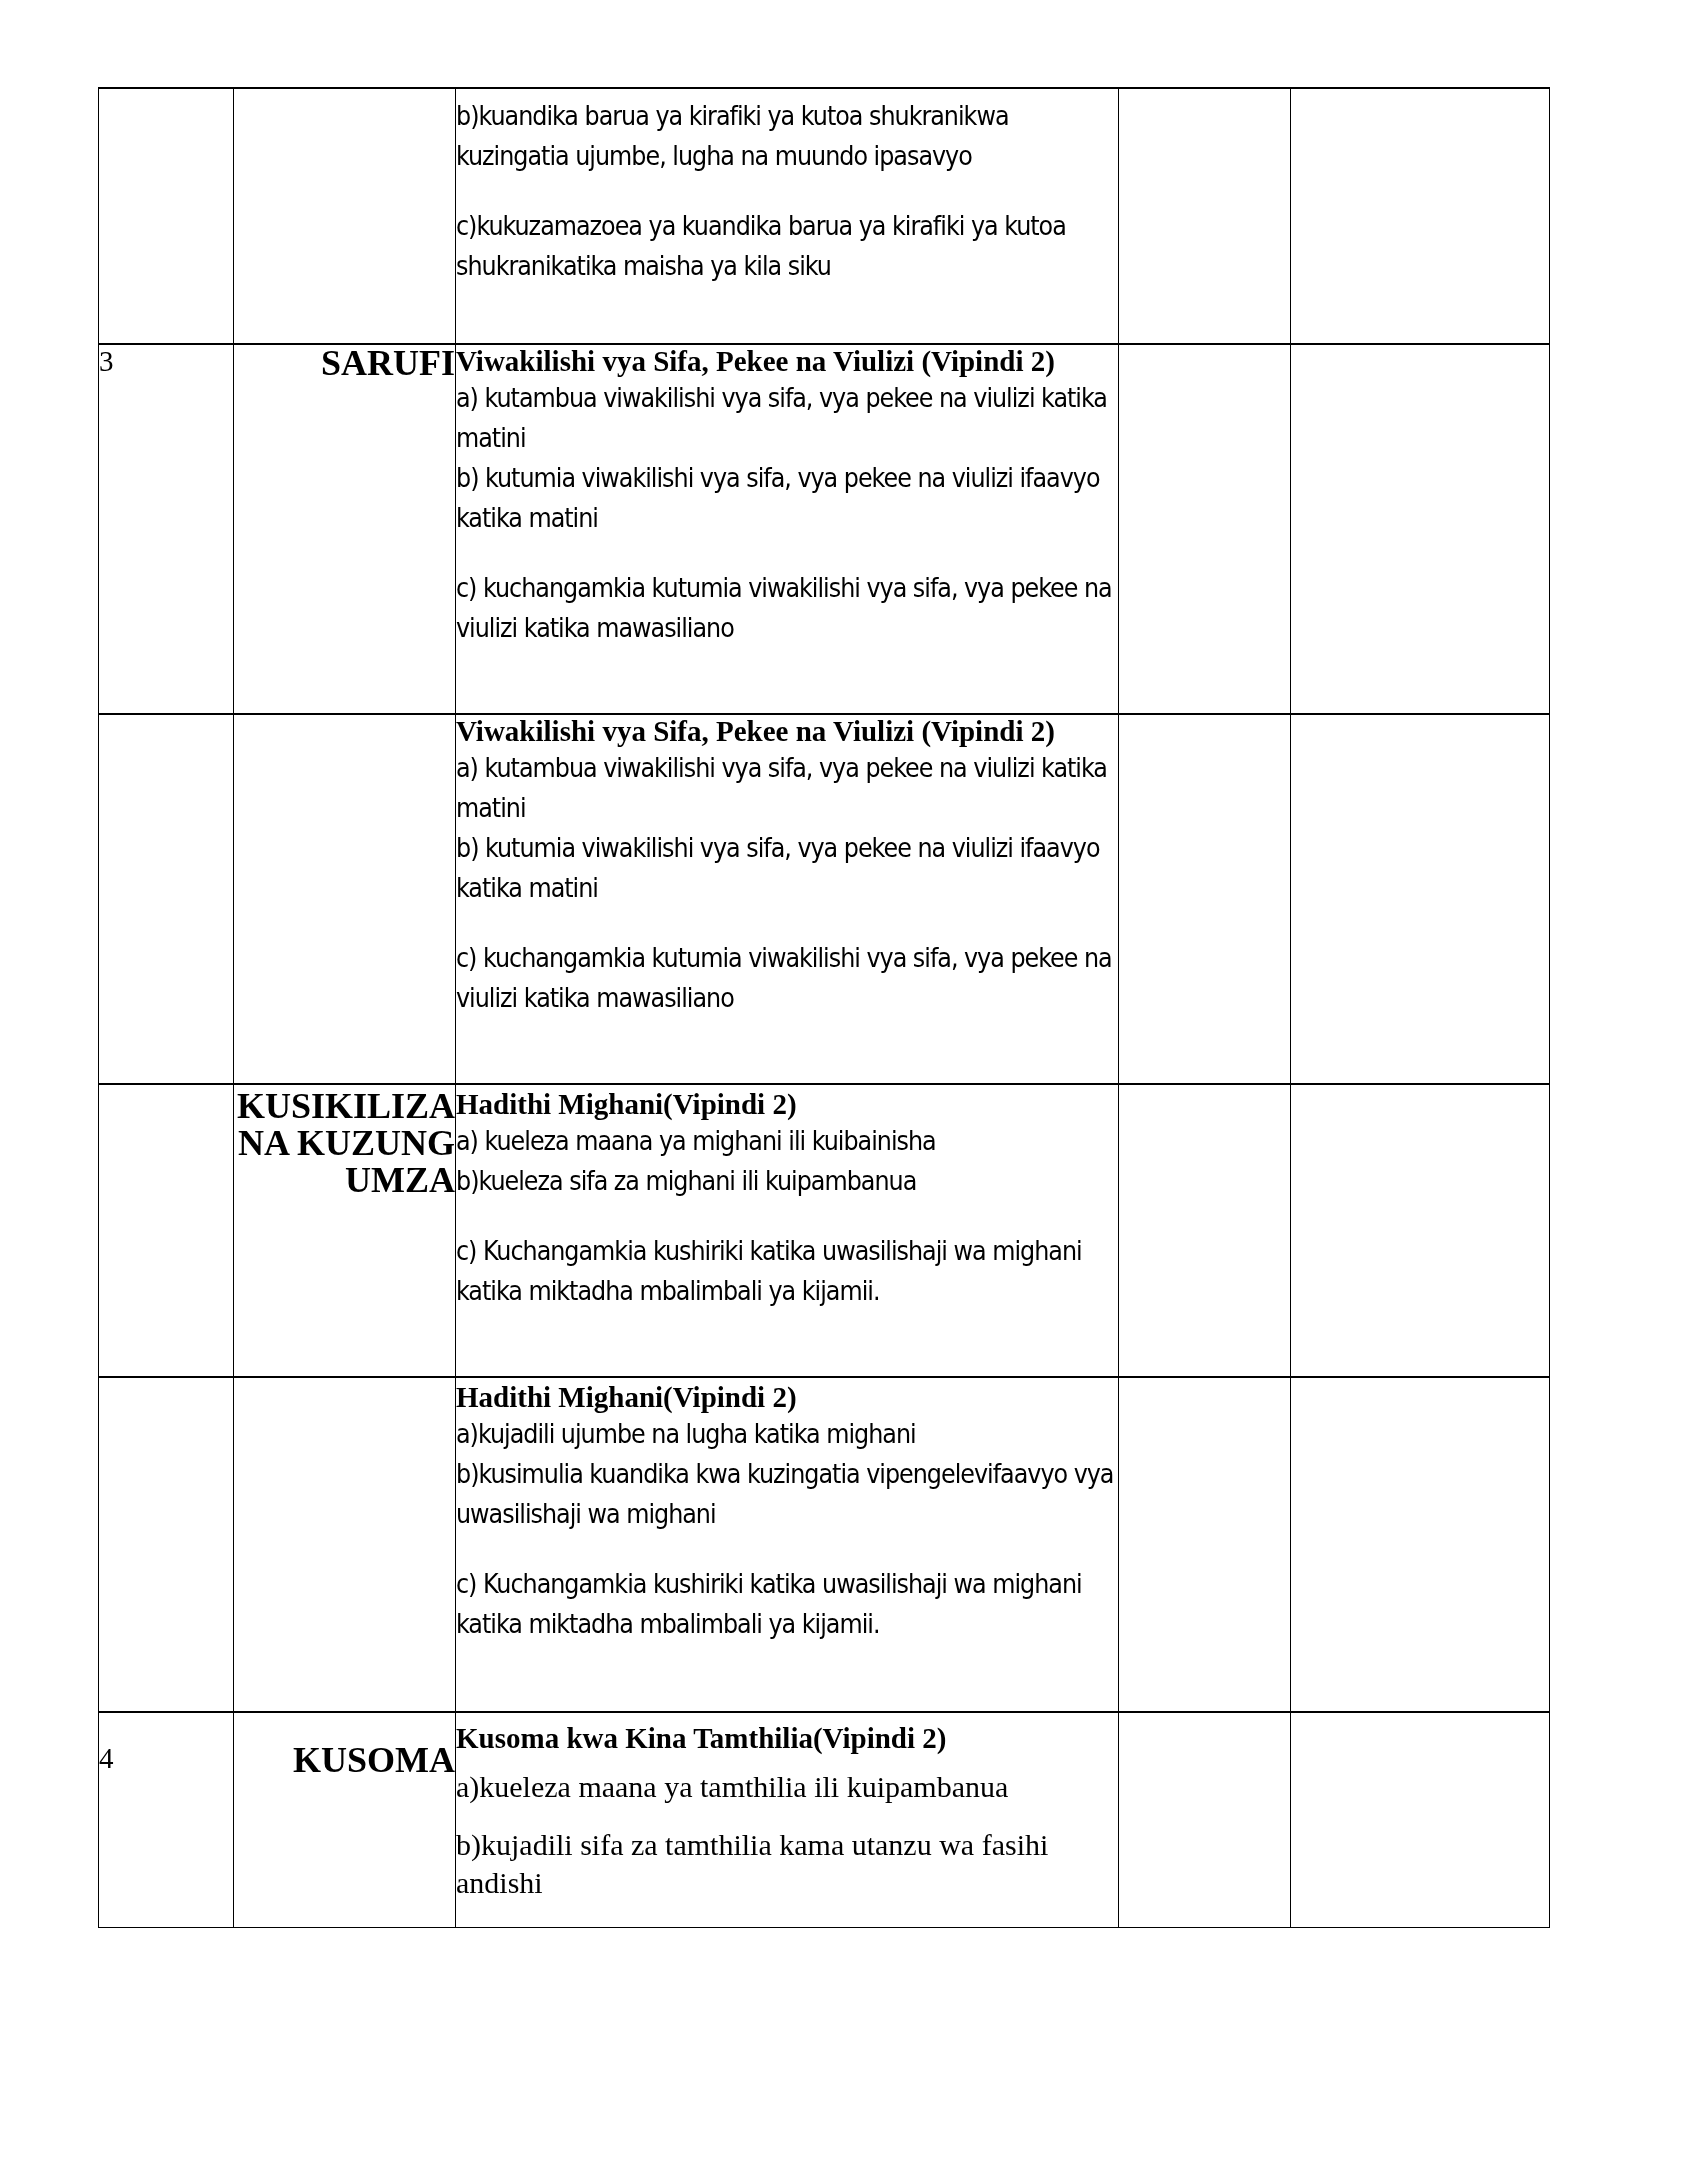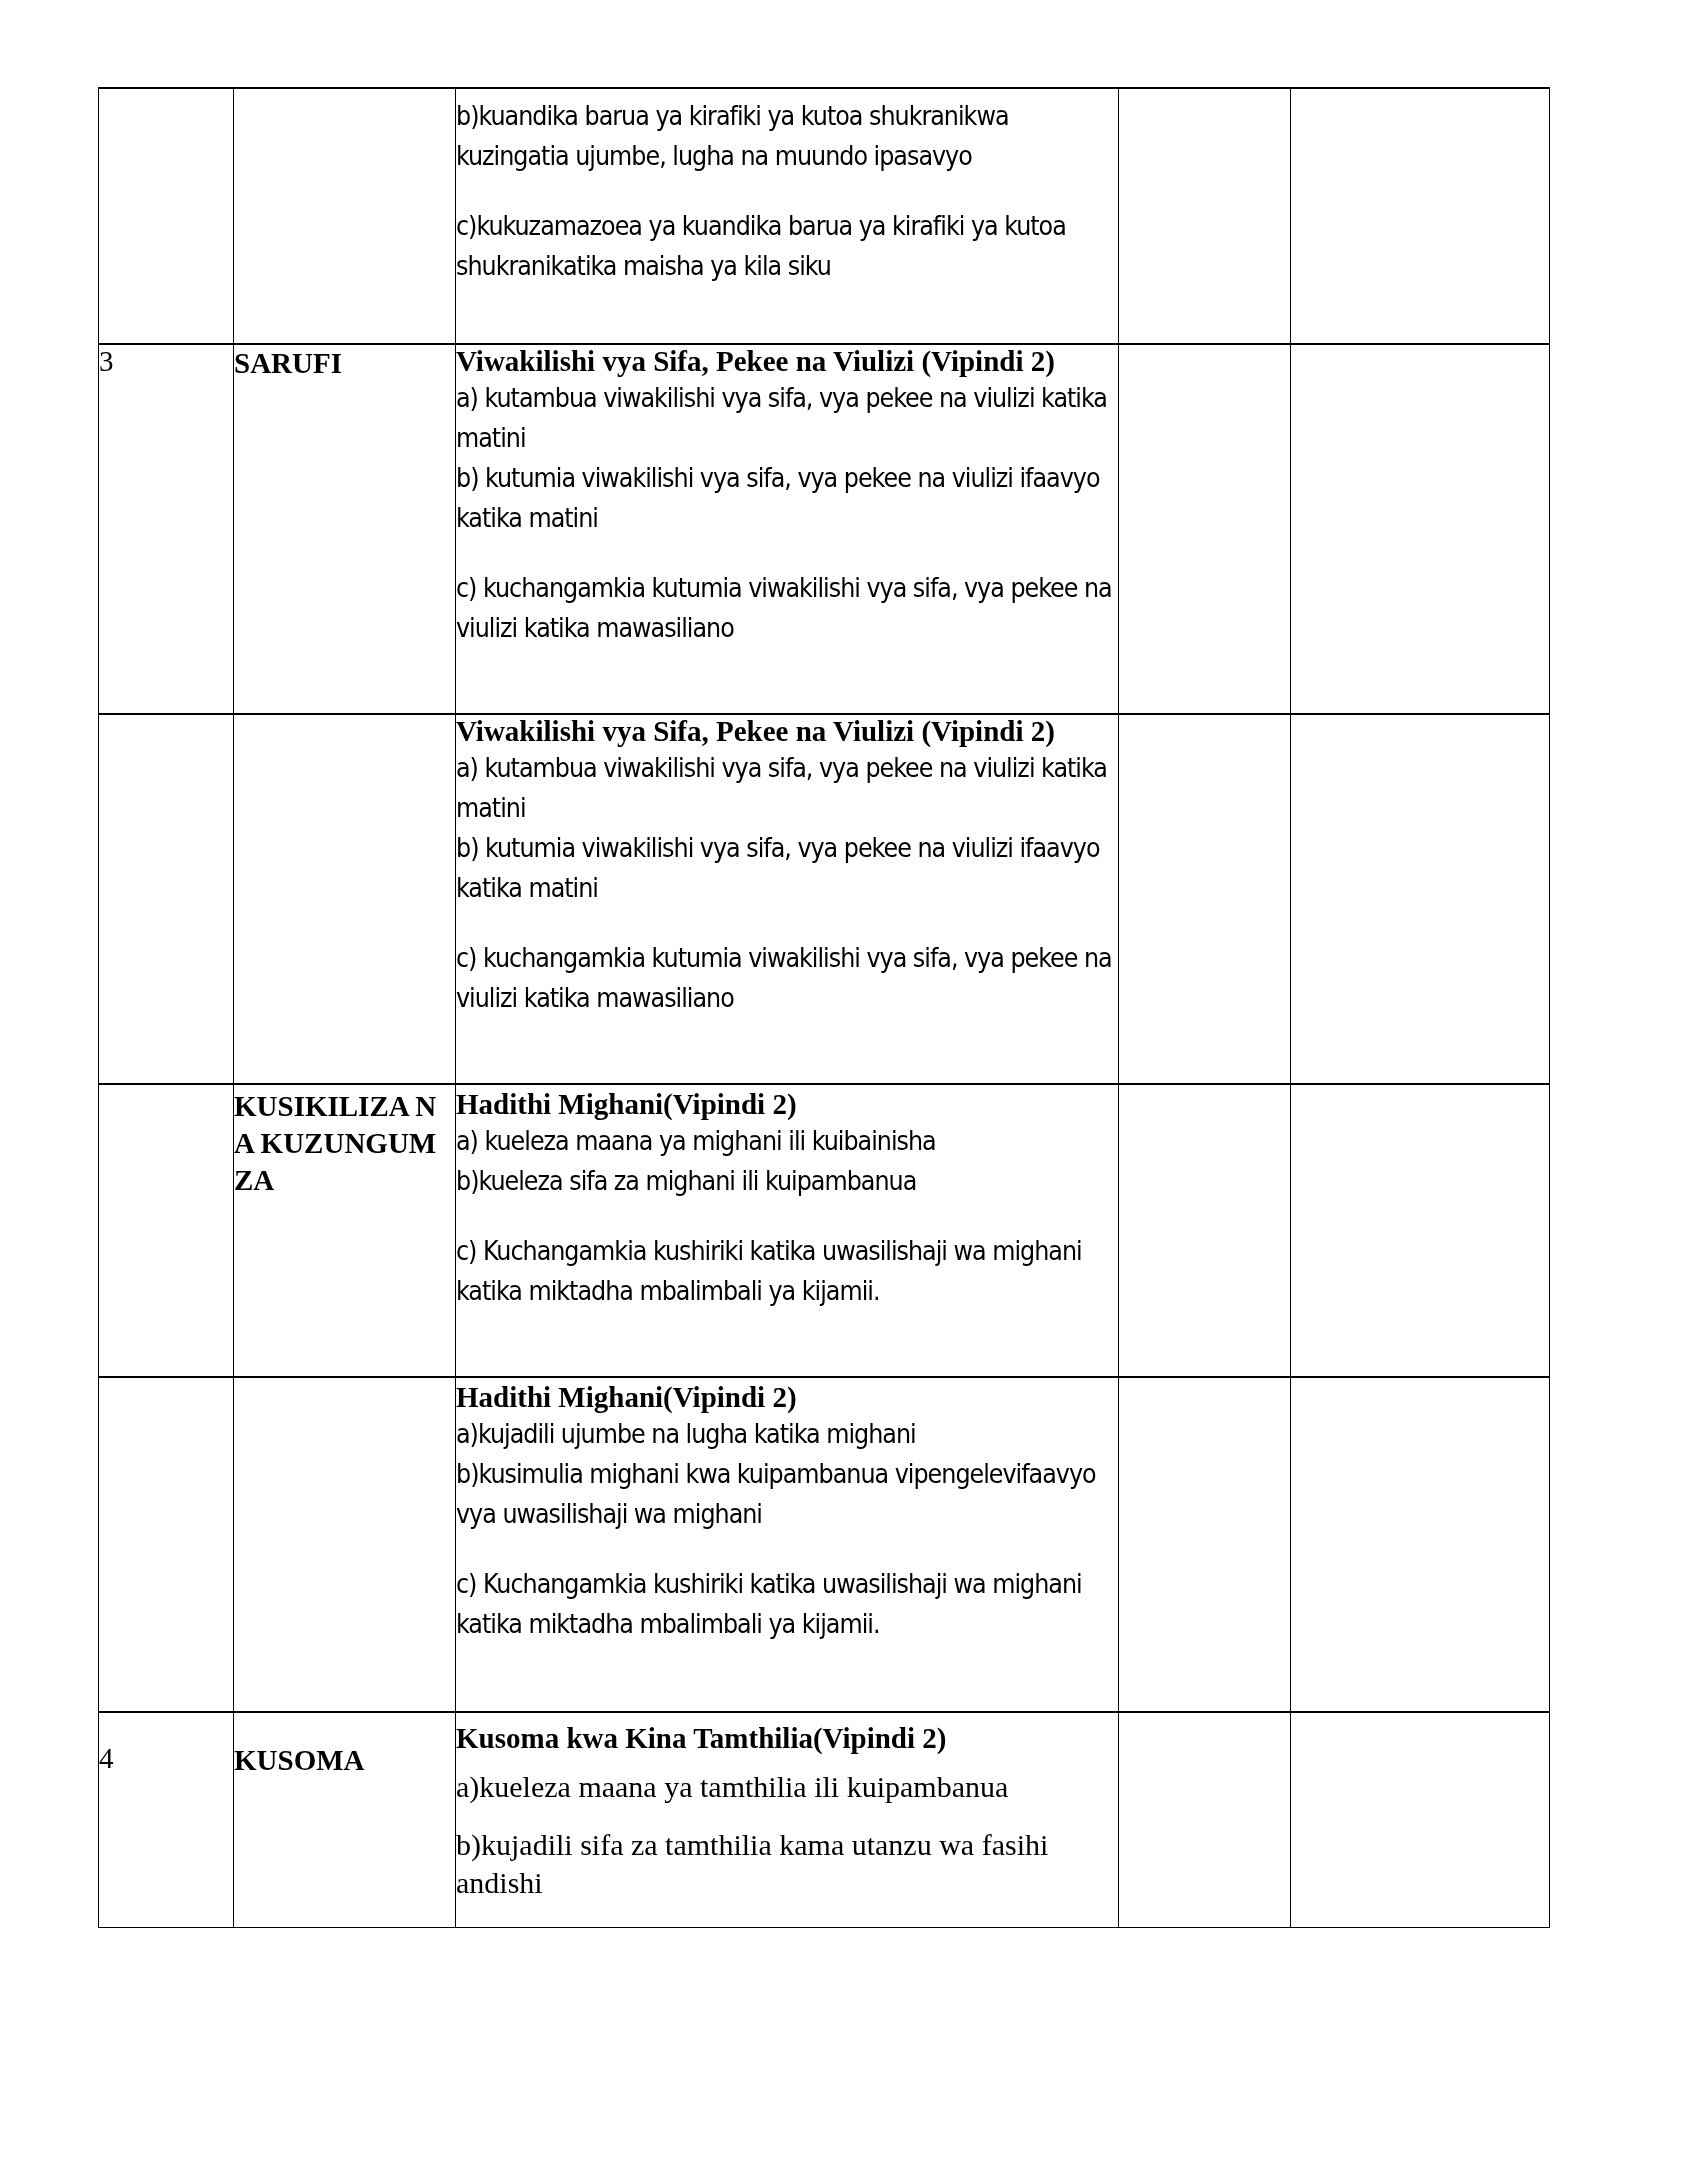--- a/index.html
+++ b/index.html
@@ -10,21 +10,21 @@
   }
   table.scheme td {
     border: 1.3px solid #000; vertical-align: top; padding: 0;
     color: #000;
   }
   table.scheme tr { border-top: 2.6px solid #000; border-radius: 23px; }
   table.scheme tr:first-child { border-top: 2.6px solid #000; }
   col.c1 { width: 135px; } col.c2 { width: 222px; } col.c3 { width: 663px; }
   col.c4 { width: 172px; } col.c5 { width: 259px; }
   .num { font-family: "Liberation Serif", serif; font-size: 29px; padding: 34px 0 0 14.6px; }
-  .strand { font-family: "Liberation Serif", serif; font-weight: bold; font-size: 29px; line-height: 37px; padding: 34px 6.6px 0 14.6px; }
+  .strand { font-family: "Liberation Serif", serif; font-weight: bold; font-size: 36px; line-height: 37px; padding: 34px 6.6px 0 14.6px; text-align: right; }
   .strand.top { padding-top: 2.6px; }
   .content { padding: 5.3px 1.3px 6.6px 14.6px; }
   .title { font-family: "Liberation Serif", serif; font-weight: bold; font-size: 29px; line-height: 33px; }
   .item { font-family: "DejaVu Sans Condensed", "DejaVu Sans", sans-serif; font-size: 26.5px; line-height: 40px; letter-spacing: -1px; }
   .item.gap { margin-top: 30px; }
   .item.serif { font-family: "Liberation Serif", serif; font-size: 30px; line-height: 38px; letter-spacing: 0; }
   .item.serif.sp { margin-top: 13.2px; }
   .item.serif.sp2 { margin-top: 20px; }
 </style>
 </head>
@@ -89,21 +89,21 @@
     <td></td>
     <td></td>
   </tr>
 
   <tr style="height:335px;">
     <td class="num"></td>
     <td class="strand"></td>
     <td class="content" style="padding-top:2.6px;">
       <div class="title">Hadithi Mighani(Vipindi 2)</div>
       <div class="item">a)kujadili ujumbe na lugha katika mighani</div>
-      <div class="item">b)kusimulia mighani kwa kuipambanua vipengelevifaavyo vya uwasilishaji wa mighani</div>
+      <div class="item">b)kusimulia kuandika kwa kuzingatia vipengelevifaavyo vya uwasilishaji wa mighani</div>
       <div class="item gap">c)  Kuchangamkia kushiriki katika uwasilishaji wa mighani katika miktadha mbalimbali ya kijamii.</div>
     </td>
     <td></td>
     <td></td>
   </tr>
 
   <tr style="height:215px;">
     <td class="num" style="padding-top:29px;">4</td>
     <td class="strand" style="padding-top:29px;">KUSOMA</td>
     <td class="content" style="padding-top:9.3px;">

